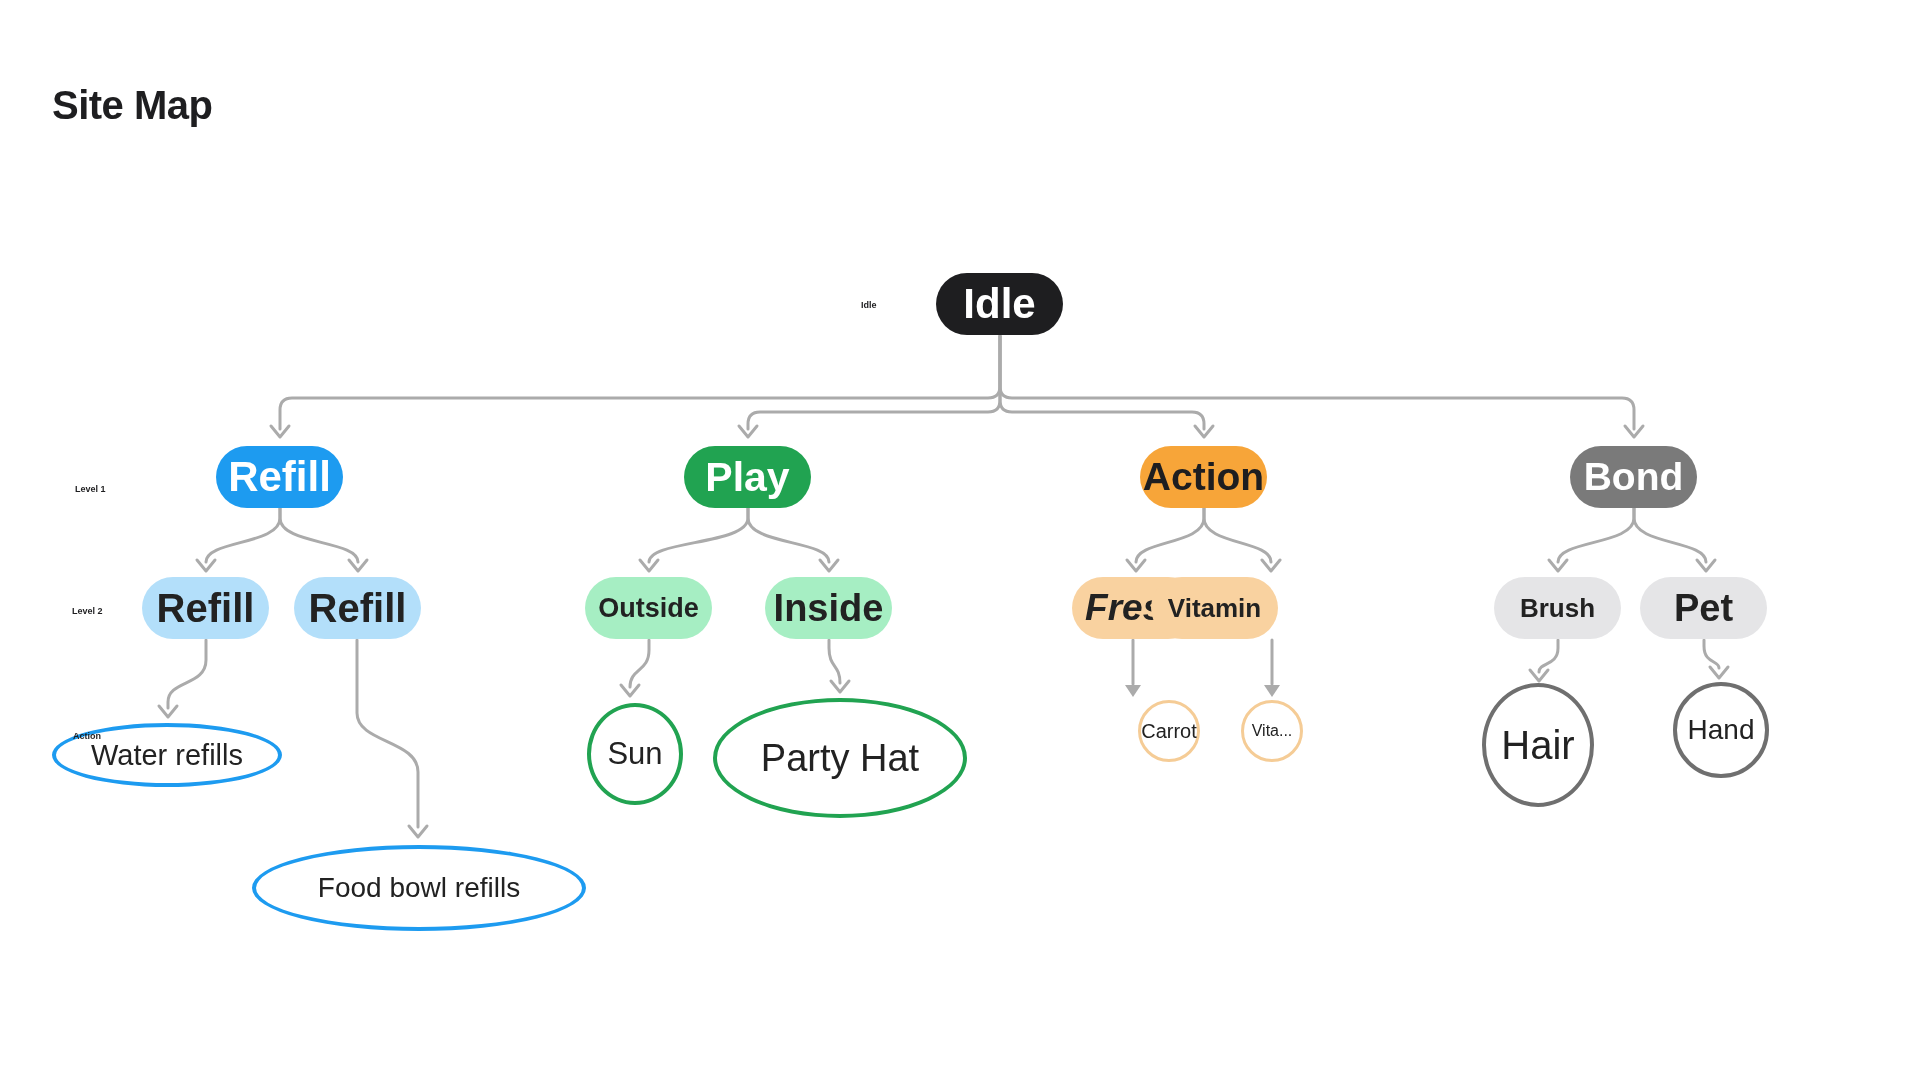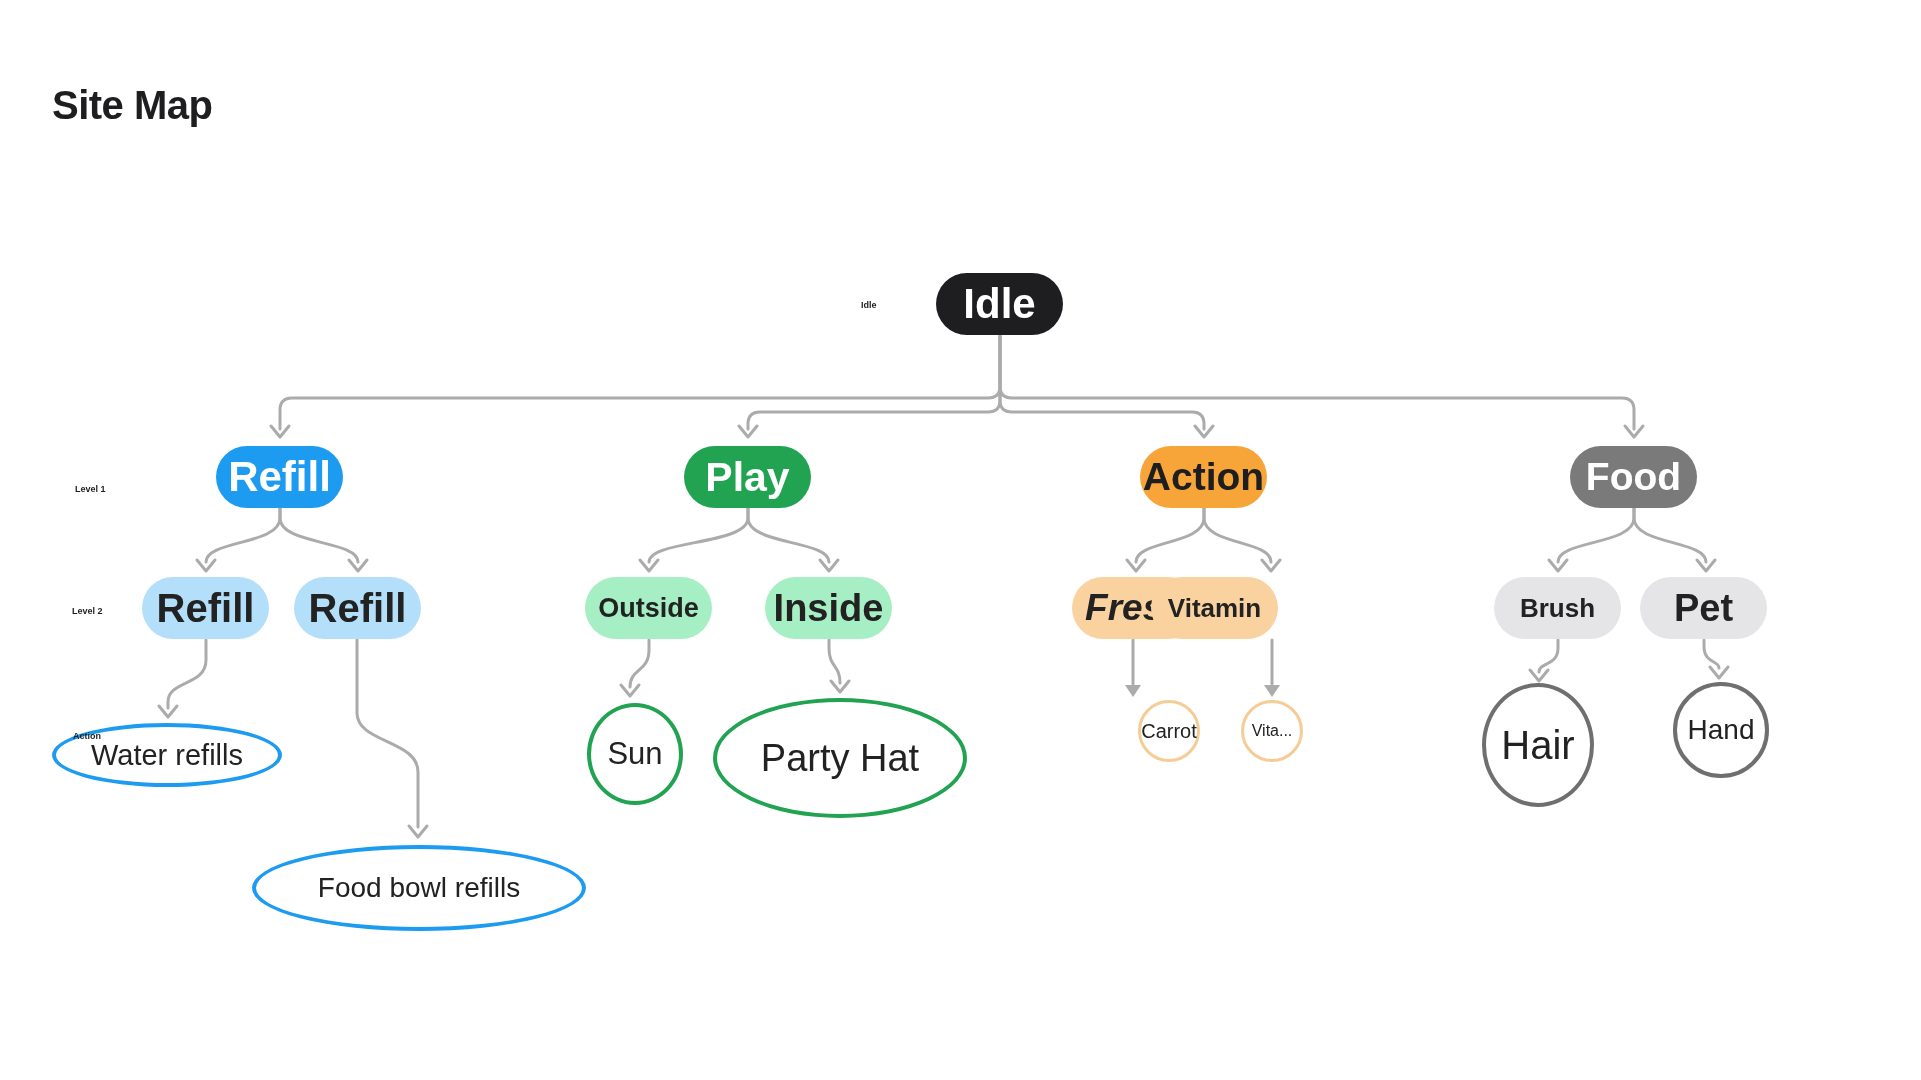--- a/index.html
+++ b/index.html
@@ -114,21 +114,21 @@
   <div class="pill n-refill1">
       <span>Refill</span>
     </div>
   <div class="pill n-play">
       <span>Play</span>
     </div>
   <div class="pill n-treat">
       <span>Action</span>
     </div>
   <div class="pill n-bond">
-      <span>Food</span>
+      <span>Bond</span>
     </div>
 
   <div class="pill n-refill2a">
       <span>Refill</span>
     </div>
   <div class="pill n-refill2b">
       <span>Refill</span>
     </div>
   <div class="pill n-outside">
       <span>Outside</span>

